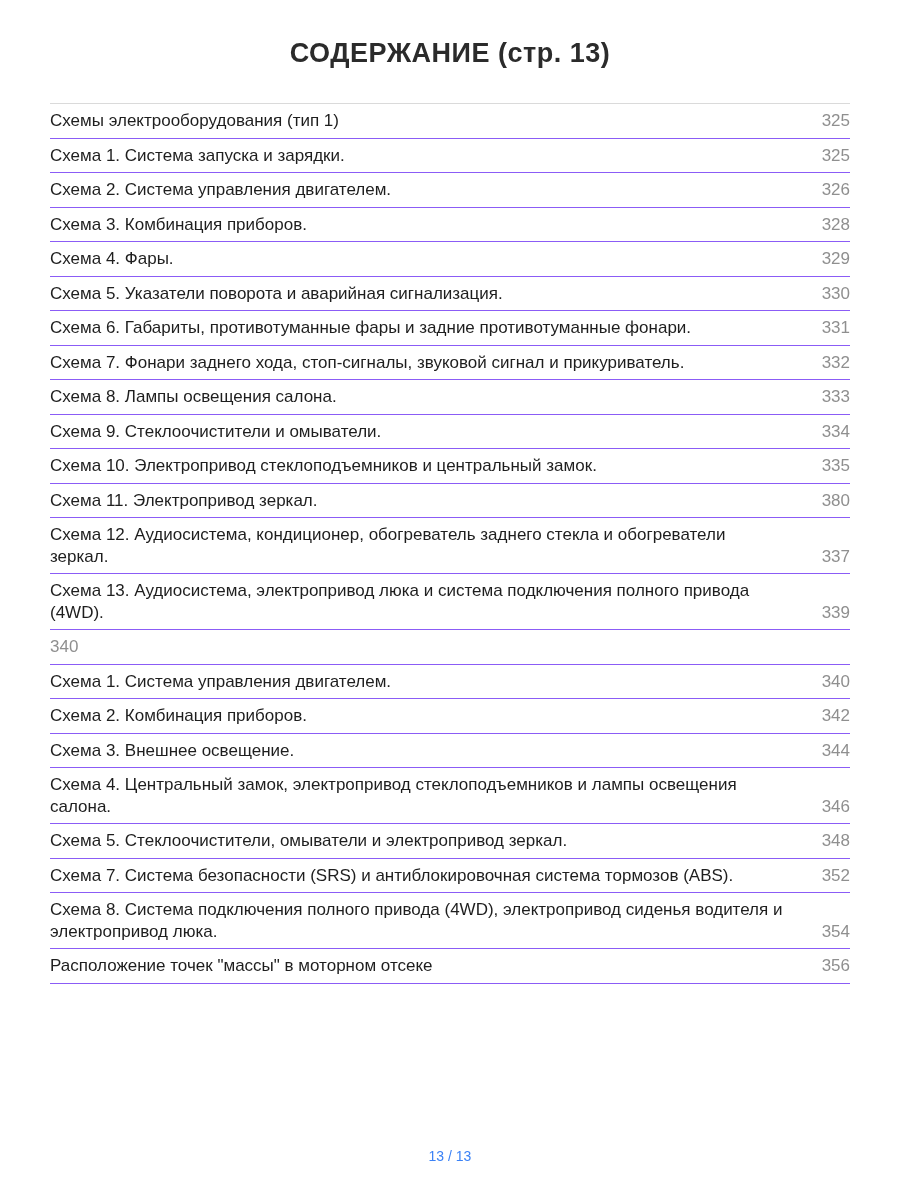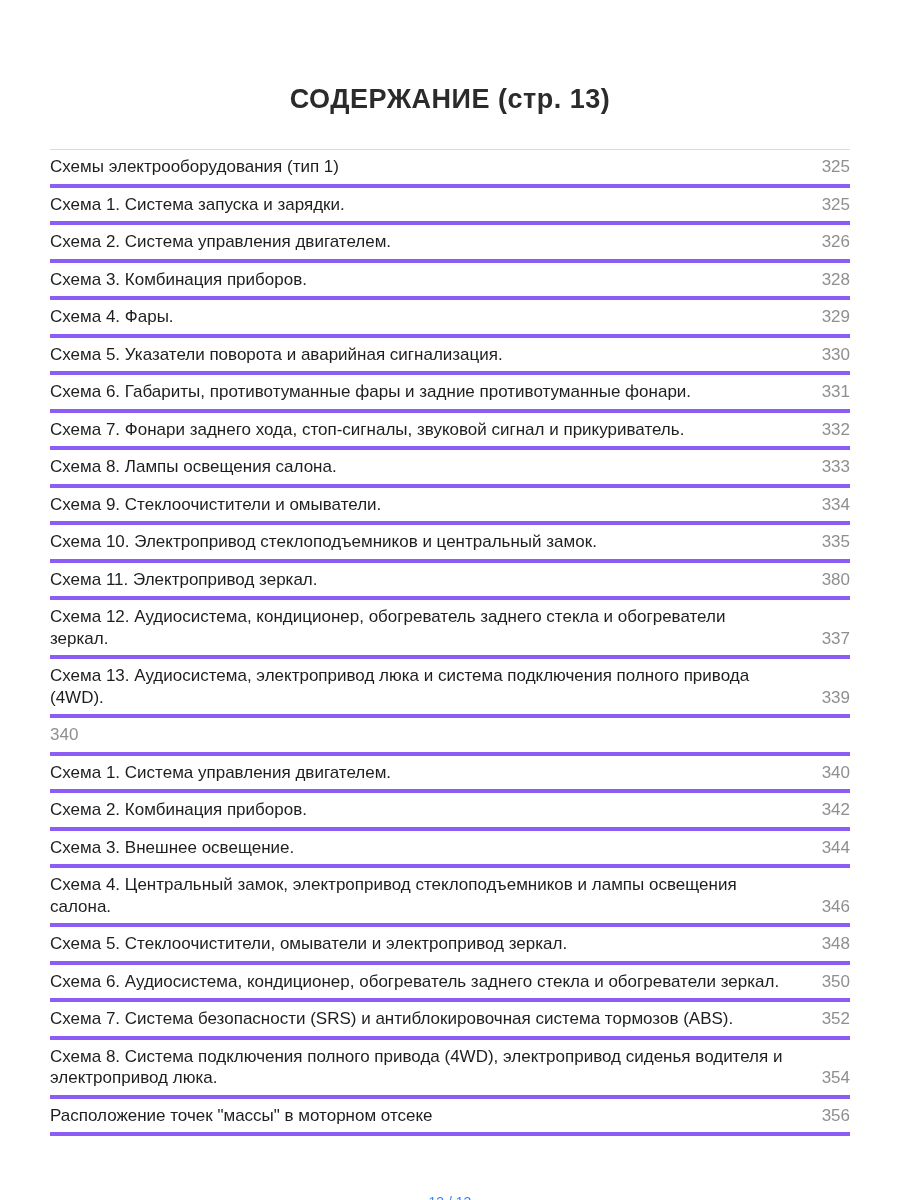--- a/index.html
+++ b/index.html
@@ -17,36 +17,35 @@
     background: #ffffff;
     padding: 0 50px;
   }
   .page-title {
     padding-top: 38px;
     text-align: center;
     font-size: 27px;
     font-weight: 700;
     color: #2b2b2b;
     letter-spacing: 0.5px;
-    margin-top: 46px;
   }
   .title-divider {
     margin-top: 34px;
     border-bottom: 1px solid #dadada;
   }
   .toc-list {
     display: block;
   }
   .toc-row {
     display: flex;
     justify-content: space-between;
     align-items: flex-end;
     gap: 24px;
     padding: 6px 0 6px 0;
-    border-bottom: 4px solid #8b5cf6;
+    border-bottom: 1px solid #8b5cf6;
     cursor: pointer;
   }
   .toc-entry-label {
     flex: 1 1 auto;
     font-size: 17px;
     line-height: 21.5px;
     color: #1e1e1e;
     max-width: 735px;
   }
   .toc-page-number {
@@ -167,24 +166,20 @@
   <div class="toc-row">
     <span class="toc-entry-label">Схема 4. Центральный замок, электропривод стеклоподъемников и лампы освещения салона.</span>
     <span class="toc-page-number">346</span>
   </div>
 
   <div class="toc-row">
     <span class="toc-entry-label">Схема 5. Стеклоочистители, омыватели и электропривод зеркал.</span>
     <span class="toc-page-number">348</span>
   </div>
 
-  <div class="toc-row">
-    <span class="toc-entry-label">Схема 6. Аудиосистема, кондиционер, обогреватель заднего стекла и обогреватели зеркал.</span>
-    <span class="toc-page-number">350</span>
-  </div>
 
   <div class="toc-row">
     <span class="toc-entry-label">Схема 7. Система безопасности (SRS) и антиблокировочная система тормозов (ABS).</span>
     <span class="toc-page-number">352</span>
   </div>
 
   <div class="toc-row">
     <span class="toc-entry-label">Схема 8. Система подключения полного привода (4WD), электропривод сиденья водителя и электропривод люка.</span>
     <span class="toc-page-number">354</span>
   </div>

